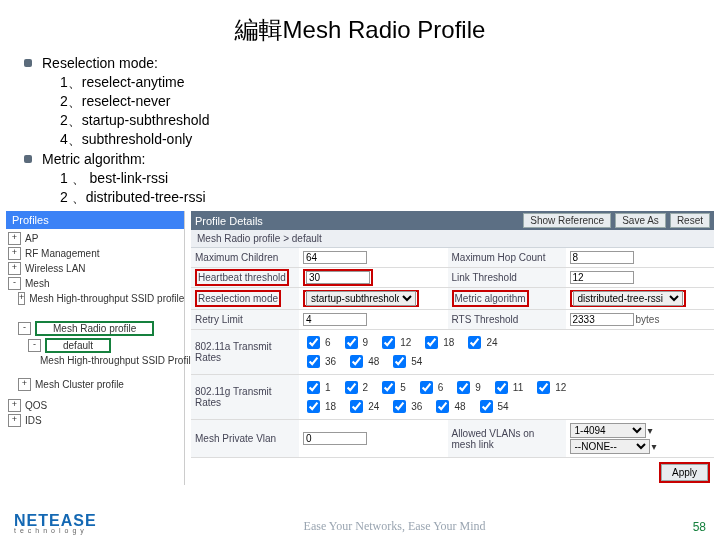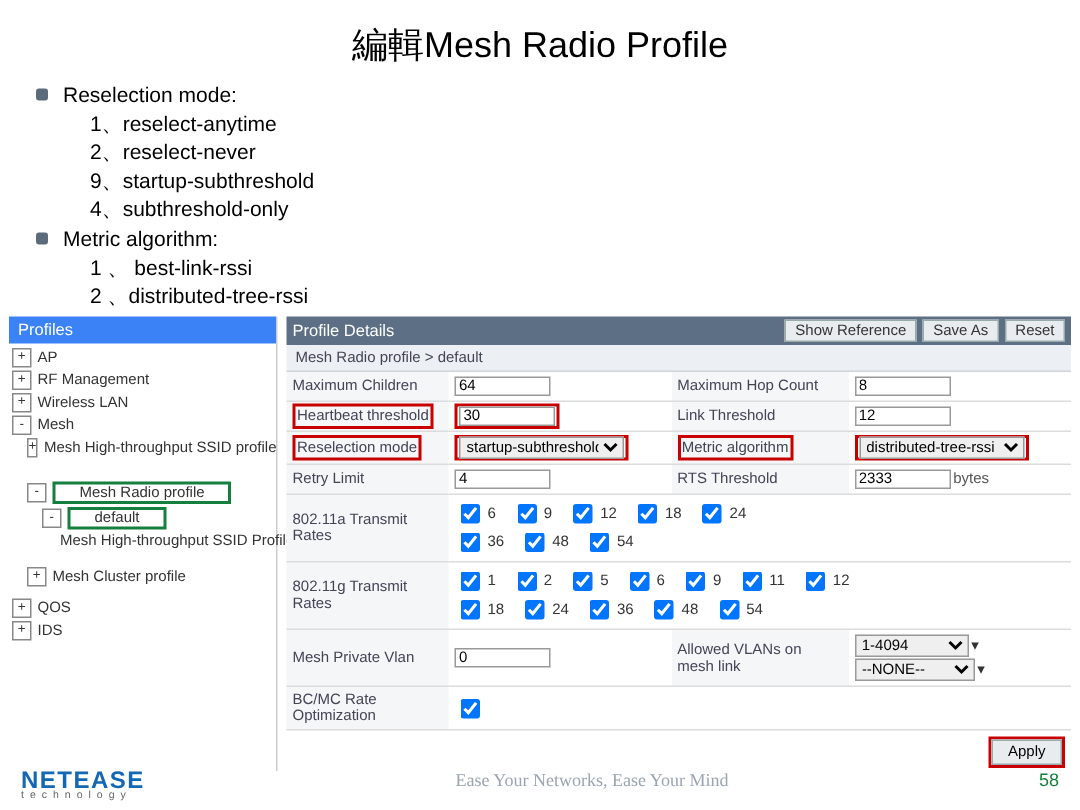--- a/index.html
+++ b/index.html
@@ -28,40 +28,40 @@
   td.lbl{width:100px;background:#f4f6f8;color:#445}
   td.lblr{width:110px;background:#f4f6f8;color:#445}
   input.txt{width:58px;font-size:10px;padding:0 2px;border:1px solid #999}
   select.sel{font-size:10px;border:1px solid #999;width:110px}
   .hl{border:2px solid #c80000;padding:1px}
   .cks{display:flex;gap:10px;flex-wrap:wrap}
   .cks label{display:flex;align-items:center;gap:2px}
   .unit{margin-left:2px;color:#555}
   .apply{border:2px solid #c80000;display:inline-block;float:right;margin:4px 4px 2px 0}
   .apply button{background:#e8ecef;border:1px solid #9aa;padding:2px 10px;font-size:10px;cursor:pointer}
-  .footer{position:absolute;left:0;right:0;bottom:6px;display:flex;align-items:flex-start;justify-content:space-between;padding:0 14px}
+  .footer{position:absolute;left:0;right:0;bottom:6px;display:flex;align-items:flex-end;justify-content:space-between;padding:0 14px}
   .logo{font-size:12px;line-height:1}
   .logo .n1{color:#1468b3;font-weight:800;font-size:16px;letter-spacing:1px}
   .logo .n2{color:#666;font-size:7px;letter-spacing:4px;display:block;margin-top:-2px}
   .tagline{font-family:"Brush Script MT","Segoe Script",cursive;font-size:12px;color:#9aa5b1}
   .pnum{font-size:12px;color:#15803d}
 </style>
 </head>
 <body>
 
 <div class="slide">
   <div class="title">編輯Mesh Radio Profile</div>
 
   <div class="bullets">
     <ul>
       <li>
         <span>Reselection mode:</span>
         <div class="sub">1、reselect-anytime</div>
         <div class="sub">2、reselect-never</div>
-        <div class="sub">9、startup-subthreshold</div>
+        <div class="sub">2、startup-subthreshold</div>
         <div class="sub">4、subthreshold-only</div>
       </li>
       <li>
         <span>Metric algorithm:</span>
         <div class="sub">1 、 best-link-rssi</div>
         <div class="sub">2 、distributed-tree-rssi</div>
       </li>
     </ul>
   </div>
 
@@ -254,24 +254,20 @@
         </tr>
         <tr>
           <td class="lbl">Mesh Private Vlan</td>
           <td><input class="txt" value="0" style=""></td>
           <td class="lblr">Allowed VLANs on mesh link</td>
           <td>
             <select class="sel" style="width:76px"><option>1-4094</option></select><span style="margin-left:2px">▾</span><br>
             <select class="sel" style="width:80px;margin-top:1px"><option>--NONE--</option></select><span style="margin-left:2px">▾</span>
           </td>
         </tr>
-        <tr>
-          <td class="lbl">BC/MC Rate Optimization</td>
-          <td colspan="3"><input type="checkbox" checked="" style=""></td>
-        </tr>
       </tbody>
         </table>
       <div class="apply"><button>Apply</button></div>
     </div>
   </div>
 
   <div class="footer">
     <div class="logo">
       <span class="n1">NETEASE</span>
       <span class="n2">technology</span>

